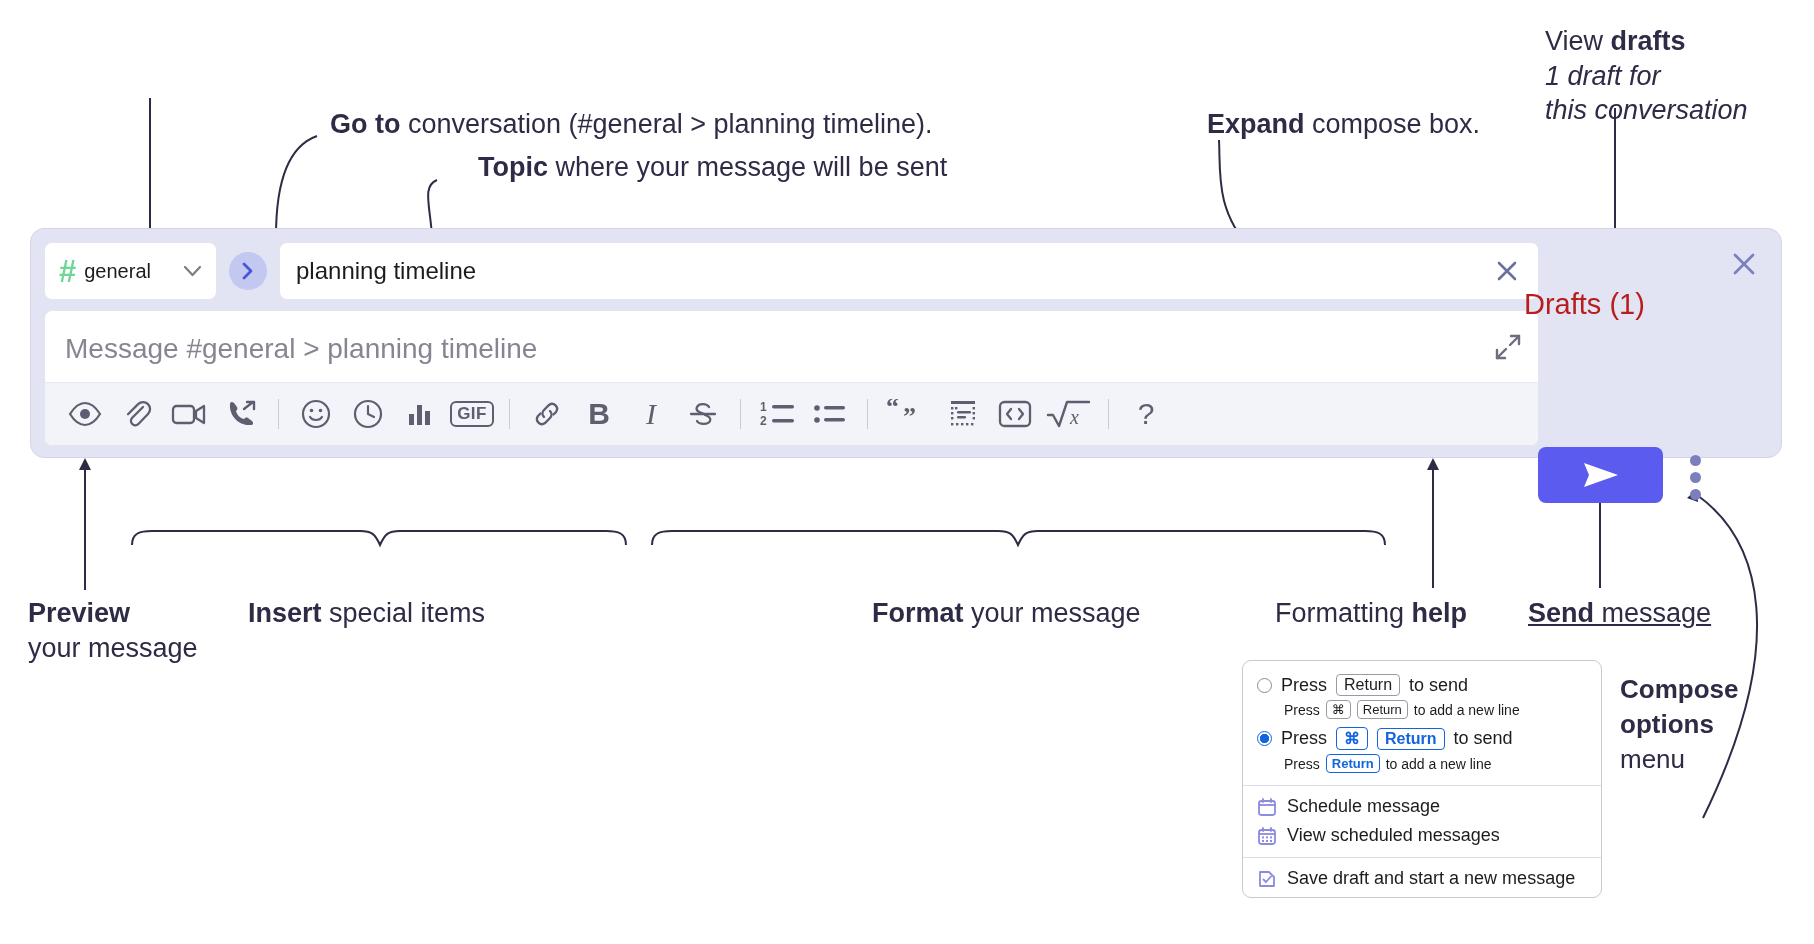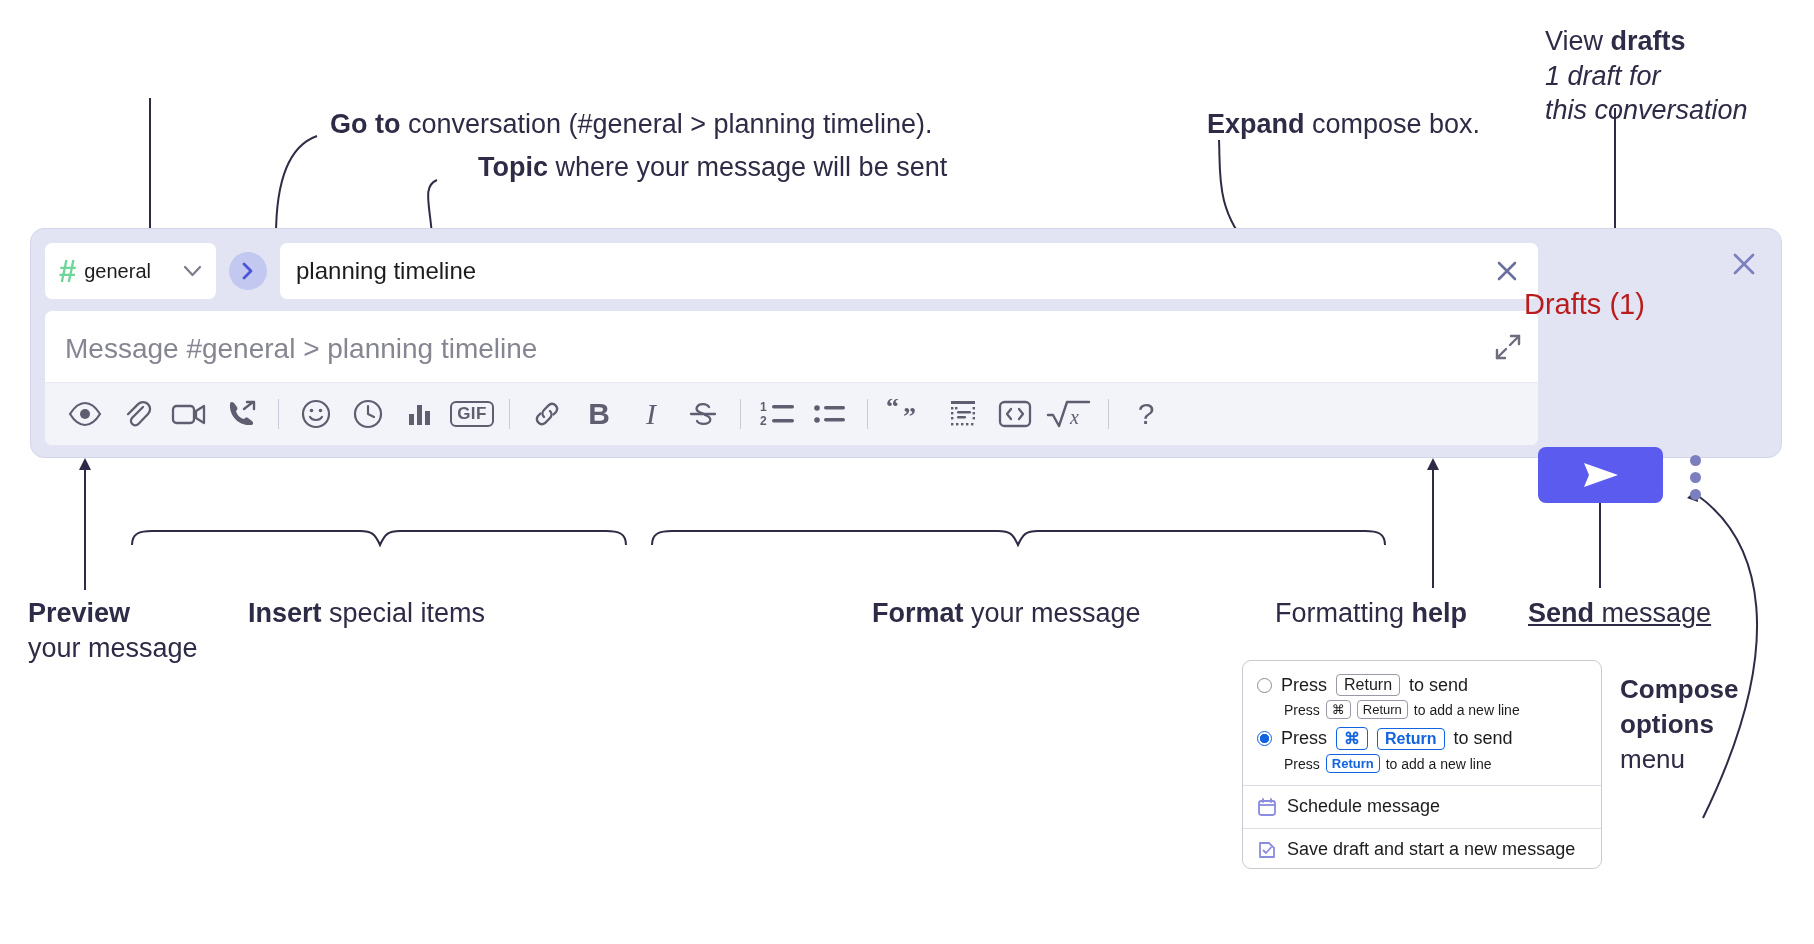--- a/index.html
+++ b/index.html
@@ -454,20 +454,36 @@
 
   <div class="mi">
     <svg width="20" height="20" viewBox="0 0 20 20">
       <rect x="2" y="4" width="16" height="14" rx="2.4" fill="none" stroke="#8b8ce0" stroke-width="1.8"></rect>
       <path d="M2 8 L18 8" stroke="#8b8ce0" stroke-width="1.8"></path>
       <path d="M6 2 L6 5 M14 2 L14 5" stroke="#8b8ce0" stroke-width="1.8" stroke-linecap="round"></path>
     </svg>
     <span>Schedule message</span>
   </div>
 
+  <div class="mi">
+    <svg width="20" height="20" viewBox="0 0 20 20">
+      <rect x="2" y="4" width="16" height="14" rx="2.4" fill="none" stroke="#8b8ce0" stroke-width="1.8"></rect>
+      <path d="M2 8 L18 8" stroke="#8b8ce0" stroke-width="1.8"></path>
+      <path d="M6 2 L6 5 M14 2 L14 5" stroke="#8b8ce0" stroke-width="1.8" stroke-linecap="round"></path>
+      <g fill="#8b8ce0">
+        <rect x="5" y="10.4" width="2" height="2"></rect>
+          <rect x="9" y="10.4" width="2" height="2"></rect>
+          <rect x="13" y="10.4" width="2" height="2"></rect>
+        <rect x="5" y="14" width="2" height="2"></rect>
+          <rect x="9" y="14" width="2" height="2"></rect>
+          <rect x="13" y="14" width="2" height="2"></rect>
+      </g>
+    </svg>
+    <span>View scheduled messages</span>
+  </div>
 
   <div class="divider"></div>
 
   <div class="mi">
     <svg width="20" height="20" viewBox="0 0 20 20">
       <path d="M3 3 L12 3 L17 8 L17 17 L3 17 Z" fill="none" stroke="#8b8ce0" stroke-width="1.8" stroke-linejoin="round"></path>
       <path d="M6.5 10.5 L9 13 L14 7.5" fill="none" stroke="#8b8ce0" stroke-width="1.8" stroke-linecap="round" stroke-linejoin="round"></path>
     </svg>
     <span>Save draft and start a new message</span>
   </div>

